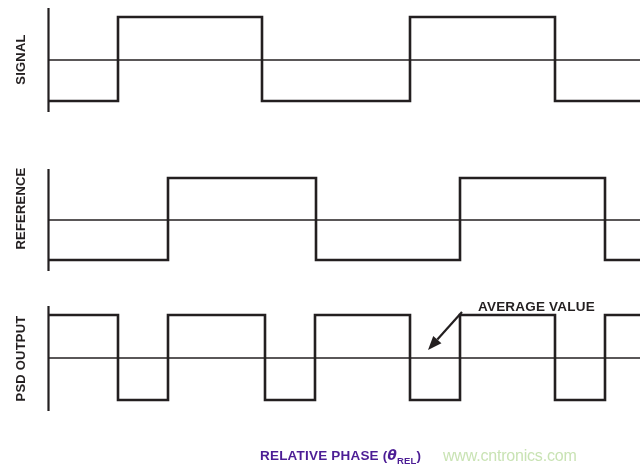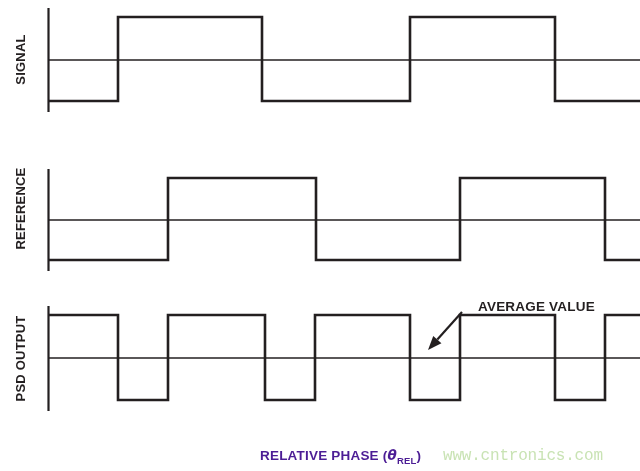--- a/index.html
+++ b/index.html
@@ -88,21 +88,21 @@
   #xaxis-title .theta {
     font-family: "DejaVu Sans", sans-serif;
     font-style: italic;
     font-weight: bold;
   }
 
   #watermark {
     position: absolute;
     left: 443px;
     top: 447px;
-    font-family: Liberation Mono, monospace;
+    font-family: Liberation Sans, sans-serif;
     font-weight: normal;
     font-size: 16px;
     color: #c9e3b4;
     white-space: nowrap;
     letter-spacing: -0.2px;
   }
 </style>
 </head>
 <body>
 

